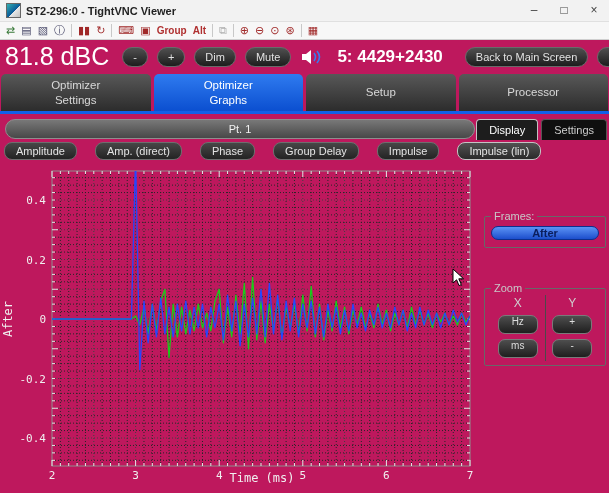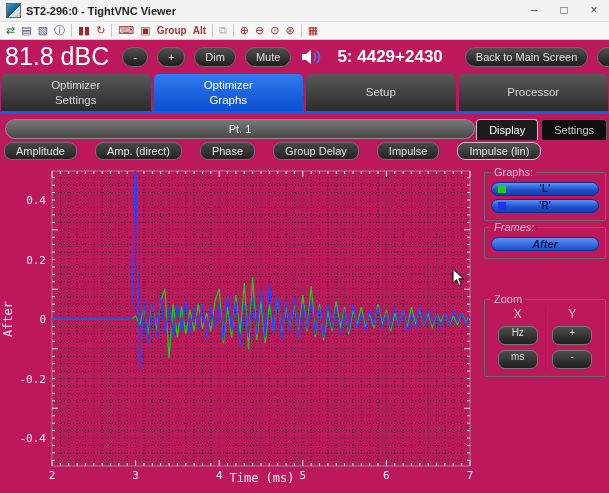--- a/index.html
+++ b/index.html
@@ -54,21 +54,21 @@
   .gtab{height:18px;padding:0 11px;border-radius:8px;
     background:linear-gradient(#474747,#232323);border:1px solid #6e6e6e;color:#e4e4e4;
     font-size:11px;display:flex;align-items:center;box-sizing:border-box;white-space:nowrap;}
   .gtab.active{border-color:#c4c4c4;background:linear-gradient(#525252,#2a2a2a);}
   .plot-wrap{position:absolute;left:0;top:52px;width:479px;height:328px;}
   
   .right-panel{position:absolute;left:480px;top:52px;right:0;bottom:0;}
   fieldset.pgroup{border:1px solid #686868;border-radius:2px;margin:0 3px 0 4px;
     padding:1px 6px 4px;}
   fieldset.pgroup legend{color:#c8c8c8;font-size:11px;padding:0 3px;}
-  #grp-frames{font-style:italic;}
+  #grp-frames{margin-top:44px;}
   #grp-zoom{margin-top:34px;}
   .blue-pill{position:relative;width:100%;height:14px;border-radius:7px;
     background:linear-gradient(#5b93f5,#1c4ecc 60%,#163fae);border:1px solid #0d2f8e;
     color:#0a1e5e;font-size:10px;font-weight:bold;text-align:center;line-height:12px;
     margin:3px 0;box-sizing:border-box;}
   .swatch{position:absolute;left:6px;top:2px;width:8px;height:8px;}
   .frame-btn{width:100%;height:14px;border-radius:8px;
     background:linear-gradient(#4e4e4e,#1e1e1e);border:1px solid #8c8c8c;color:#eee;
     font-size:11px;text-align:center;line-height:12px;margin:3px 0;box-sizing:border-box;}
   .frame-btn.active{background:linear-gradient(#5b93f5,#1c4ecc);border-color:#0d2f8e;
@@ -458,31 +458,20 @@
             <text x="219.2" y="313" fill="#f0f0f0" font-size="11" text-anchor="middle" font-family="&quot;DejaVu Sans Mono&quot;, monospace">4</text>
             <text x="302.8" y="313" fill="#f0f0f0" font-size="11" text-anchor="middle" font-family="&quot;DejaVu Sans Mono&quot;, monospace">5</text>
             <text x="386.4" y="313" fill="#f0f0f0" font-size="11" text-anchor="middle" font-family="&quot;DejaVu Sans Mono&quot;, monospace">6</text>
             <text x="470" y="313" fill="#f0f0f0" font-size="11" text-anchor="middle" font-family="&quot;DejaVu Sans Mono&quot;, monospace">7</text>
             <text x="262" y="316" fill="#f0f0f0" font-size="12" text-anchor="middle" font-family="&quot;DejaVu Sans Mono&quot;, monospace">Time (ms)</text>
             <text x="0" y="0" fill="#f0f0f0" font-size="12" text-anchor="middle" font-family="&quot;DejaVu Sans Mono&quot;, monospace" transform="translate(12,153) rotate(-90)">After</text>
           </svg>
       </div>
 
       <div class="right-panel">
-        <fieldset class="pgroup" id="grp-graphs">
-          <legend>Graphs:</legend>
-          <div class="blue-pill">
-            <span class="swatch" style="background:#1ecc1e;"></span>
-            <span>'L'</span>
-          </div>
-          <div class="blue-pill">
-            <span class="swatch" style="background:#2233ee;"></span>
-            <span>'R'</span>
-          </div>
-        </fieldset>
 
         <fieldset class="pgroup" id="grp-frames">
           <legend>Frames:</legend>
           <div class="frame-btn active">After</div>
         </fieldset>
 
         <fieldset class="pgroup" id="grp-zoom">
           <legend>Zoom</legend>
           <div class="zoom-grid">
             <div class="zcol">

